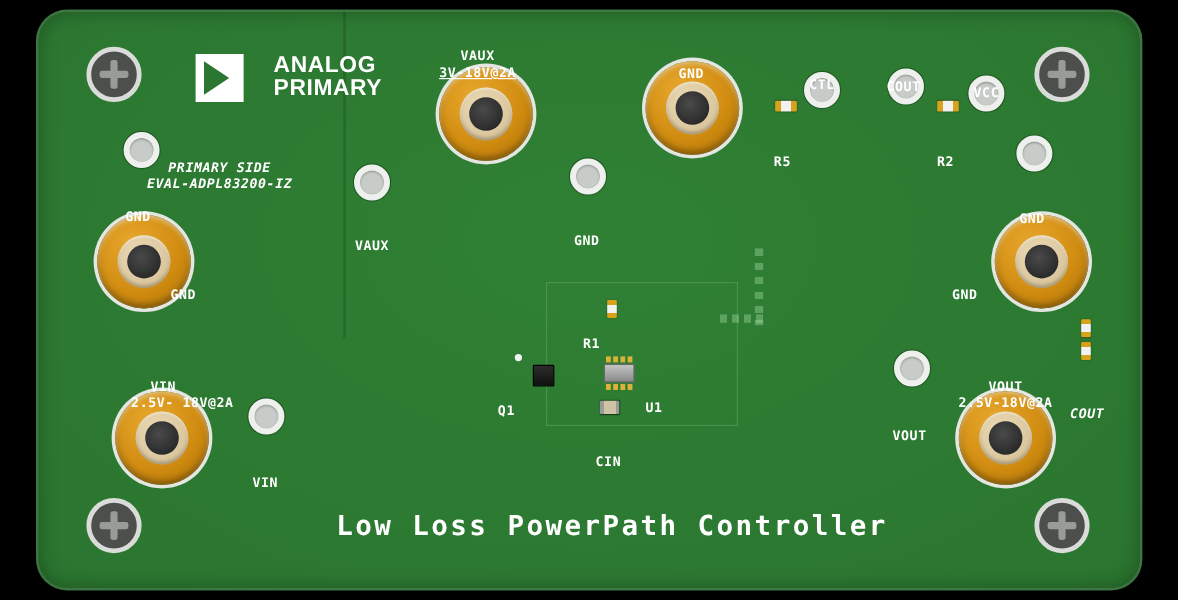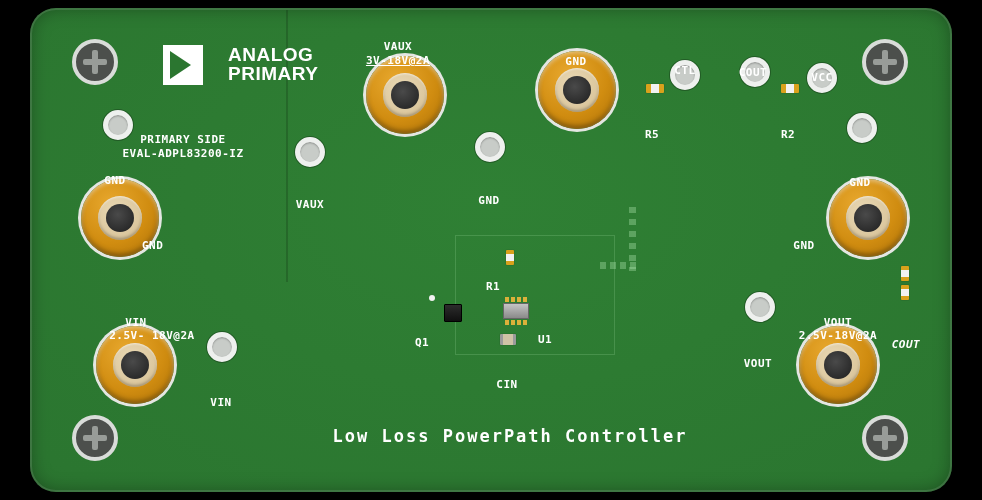--- a/index.html
+++ b/index.html
@@ -8,21 +8,21 @@
   .scene { position:relative; width:982px; height:500px; background:#000; }
 
   .board { position:absolute; left:30px; top:8px; width:922px; height:484px;
            border-radius:26px;
            background:radial-gradient(120% 140% at 50% 40%, #2f8034 0%, #2b7630 55%, #246527 100%);
            box-shadow:inset 0 0 0 2px rgba(255,255,255,0.12), inset 0 0 18px rgba(0,0,0,0.35); }
 
   .silk { position:absolute; color:#fff; font-weight:700; font-size:11px;
           letter-spacing:0.5px; text-align:center; white-space:nowrap;
           font-family:"DejaVu Sans Mono", monospace;margin-top:28px; }
-  .title { font-size:17px; letter-spacing:2px; }
+  .title { font-size:23px; letter-spacing:2px; }
 
   .turret { position:absolute; width:78px; height:78px; border-radius:50%;
             background:radial-gradient(circle at 38% 32%, #e8a82e 0%, #d08c10 55%, #a96f08 100%);
             box-shadow:0 0 0 3px #e4e6e2, inset 0 2px 4px rgba(255,255,255,0.45), inset 0 -3px 5px rgba(0,0,0,0.35);
             display:flex; align-items:center; justify-content:center; }
   .turret .mid { width:44px; height:44px; border-radius:50%;
                  background:radial-gradient(circle at 40% 35%, #ead9b4, #d3bd92);
                  display:flex; align-items:center; justify-content:center;
                  box-shadow:inset 0 1px 2px rgba(255,255,255,0.6), inset 0 -2px 3px rgba(0,0,0,0.25); }
   .turret .hole { width:28px; height:28px; border-radius:50%;
@@ -93,21 +93,21 @@
       <svg width="40" height="40" viewBox="0 0 40 40">
         <polygon points="7,6 7,34 28,20" fill="#2b7630"></polygon>
       </svg>
     </div>
     <div class="logo-text">
       <div>ANALOG</div>
       <div>PRIMARY</div>
     </div>
   </div>
 
-  <div class="silk" style="left:93px; top:105px; width:180px; line-height:14px;">
+  <div class="silk" style="left:93px; top:105px; width:180px; line-height:14px;font-style:italic;">
     <div>PRIMARY SIDE</div>
     <div>EVAL-ADPL83200-IZ</div>
   </div>
 
   <div class="turret" style="left:366px; top:56px;">
     <div class="mid">
         <div class="hole"></div>
       </div>
   </div>
   <div class="turret" style="left:538px; top:51px;">

